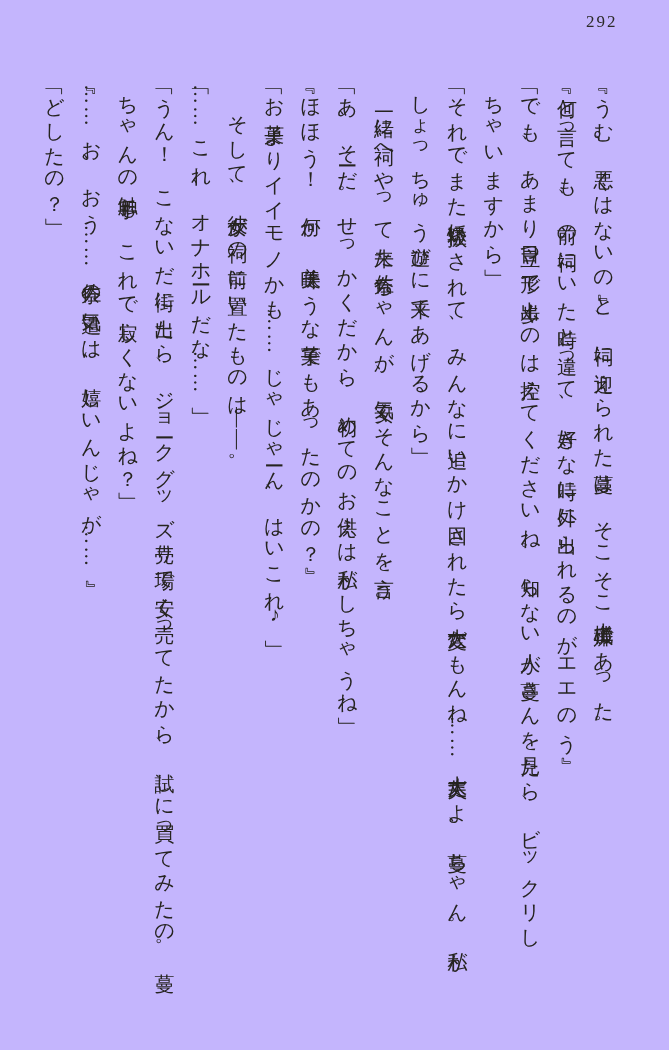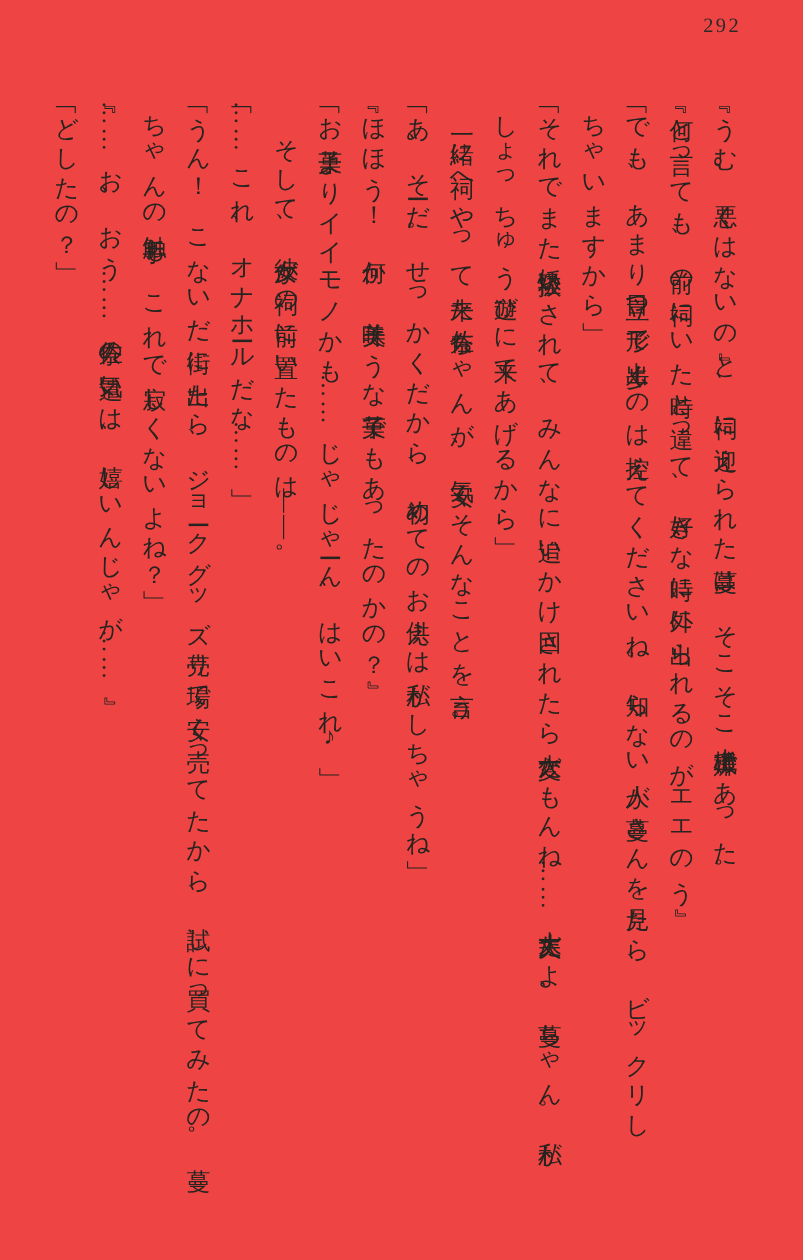--- a/index.html
+++ b/index.html
@@ -5,21 +5,21 @@
   html, body {
     margin: 0;
     padding: 0;
     background: #e8e8e6;
   }
   .page {
     position: relative;
     width: 669px;
     height: 1050px;
     margin: 0 auto;
-    background: #ef4444;
+    background: #c4b5fd;
     overflow: hidden;
     font-family: "Liberation Serif", "DejaVu Serif", serif;
   }
   .page-number {
     position: absolute;
     top: 12px;
     left: 586px;
     font-size: 17px;
     letter-spacing: 2px;
     color: #2b2a28;

